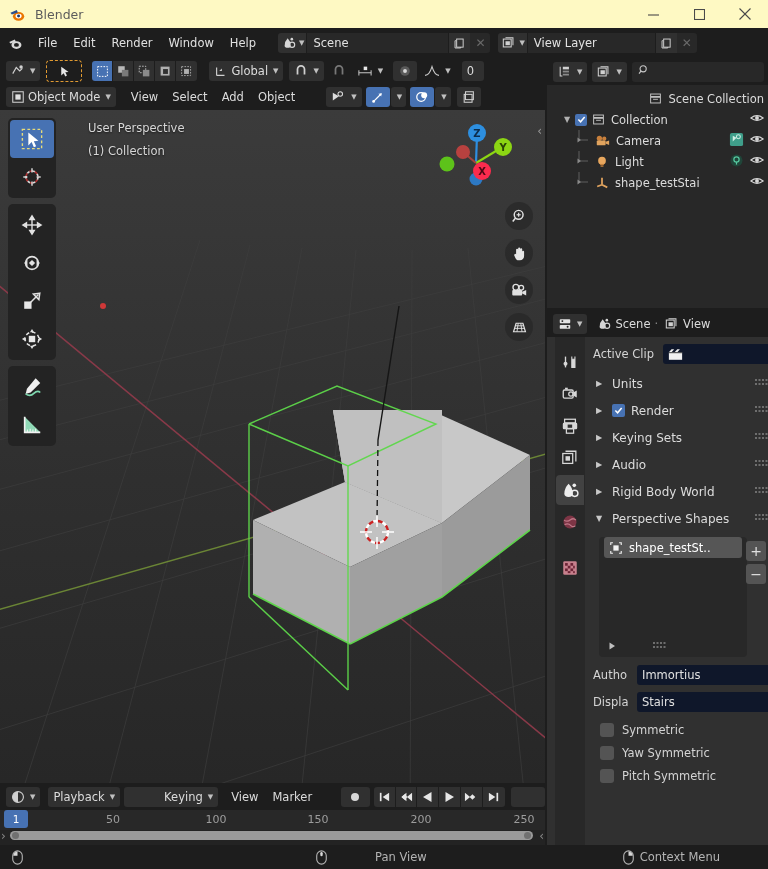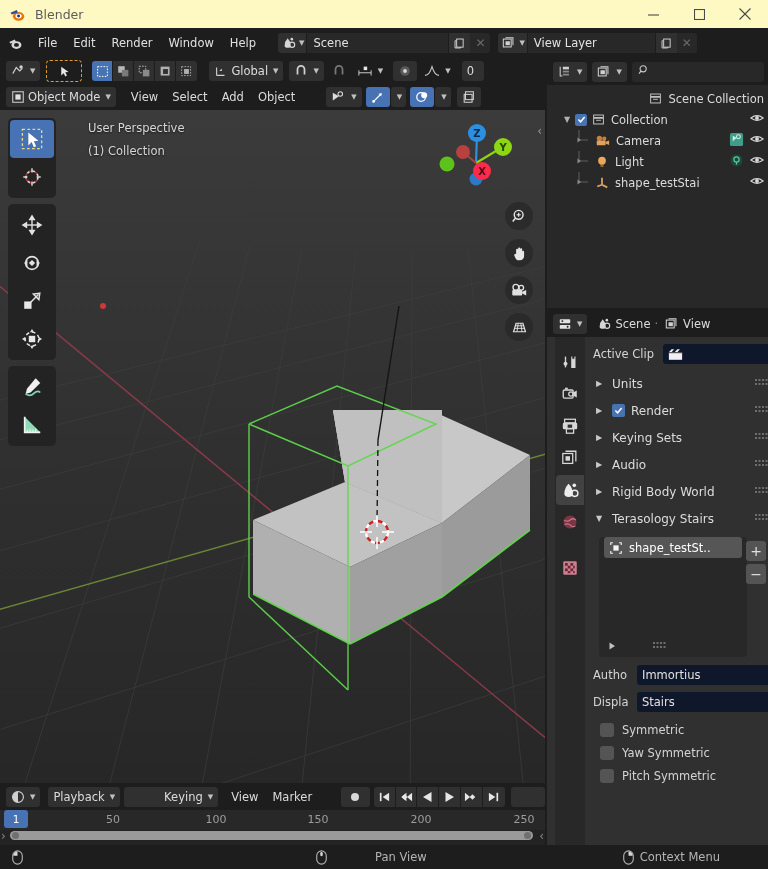--- a/index.html
+++ b/index.html
@@ -1134,21 +1134,21 @@
                   <rect x="3.5" y="5" width="2" height="2"></rect>
                   <rect x="7" y="5" width="2" height="2"></rect>
                   <rect x="10.5" y="5" width="2" height="2"></rect>
                 </g>
               </svg>
           </span>
         </div>
 
         <div class="panel-row">
           <span class="tri">▼</span>
-          <span>Terasology Stairs</span>
+          <span>Perspective Shapes</span>
           <span class="grip">
             <svg width="13" height="10" viewBox="0 0 13 10">
                 <g fill="#6e6e6e">
                   <rect x="0" y="1" width="2" height="2"></rect>
                   <rect x="3.5" y="1" width="2" height="2"></rect>
                   <rect x="7" y="1" width="2" height="2"></rect>
                   <rect x="10.5" y="1" width="2" height="2"></rect>
                   <rect x="0" y="5" width="2" height="2"></rect>
                   <rect x="3.5" y="5" width="2" height="2"></rect>
                   <rect x="7" y="5" width="2" height="2"></rect>

